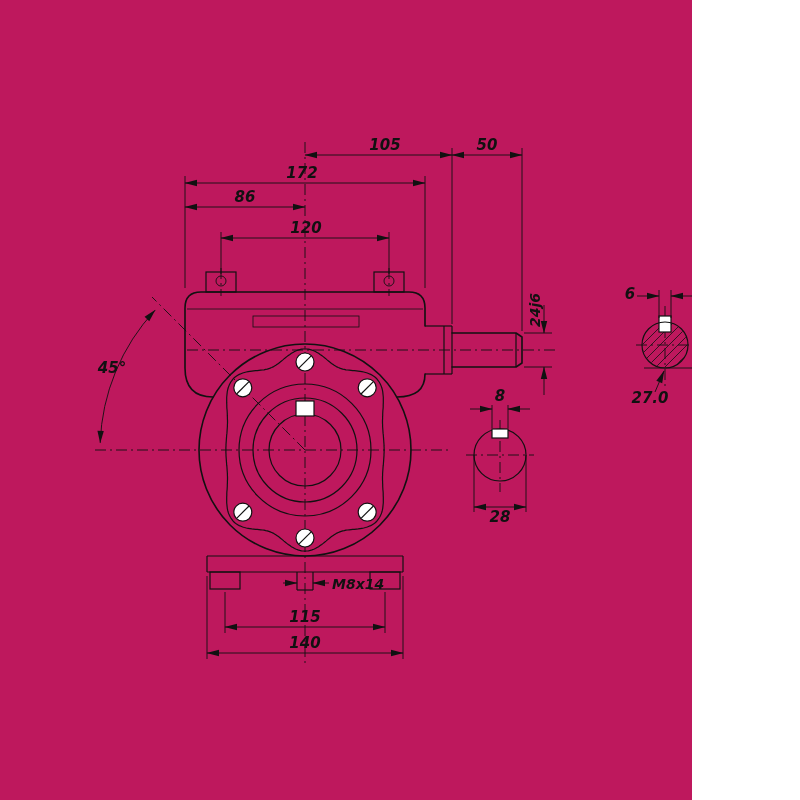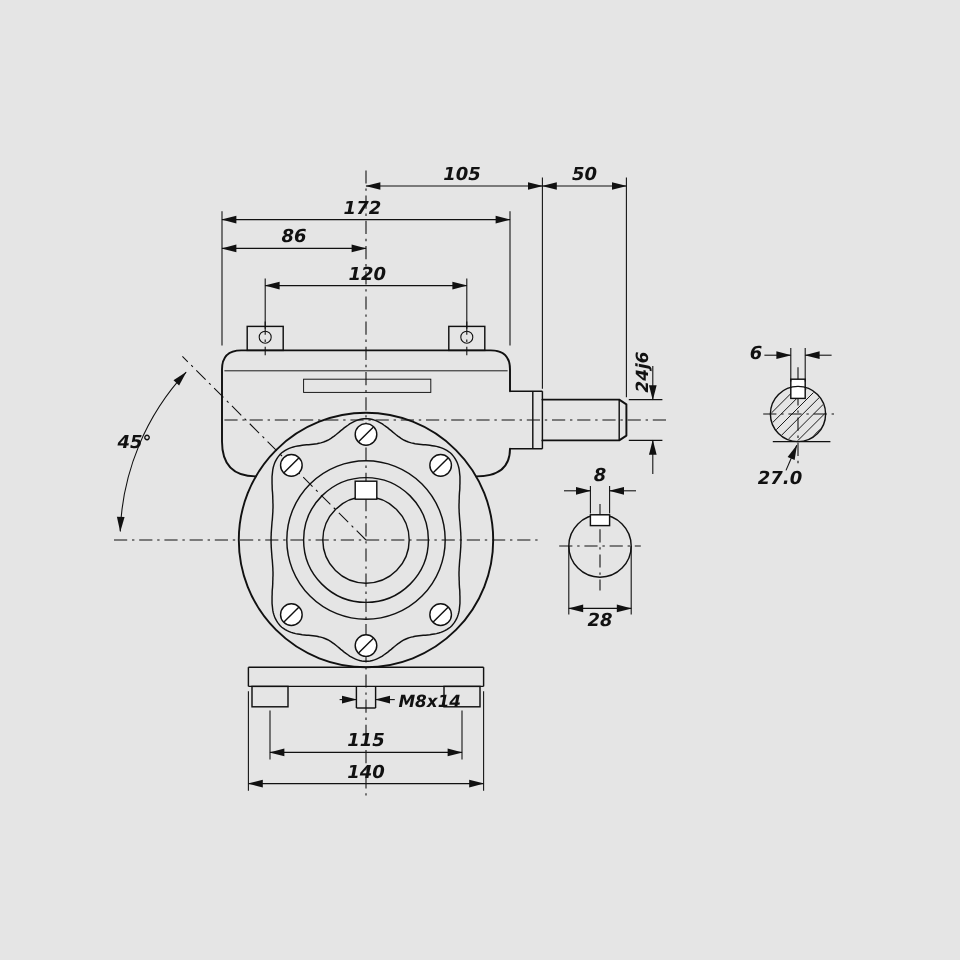--- a/index.html
+++ b/index.html
@@ -1,16 +1,16 @@
 <!DOCTYPE html>
 <html><head>
 <meta charset="utf-8">
 <style>
   html,body{margin:0;padding:0;background:#ffffff;}
-  .canvas{width:800px;height:800px;position:relative;background:#e5e5e5;overflow:hidden;}
+  .canvas{width:692px;height:800px;position:relative;background:#be185d;overflow:hidden;}
   svg{display:block;}
   .o{stroke:#111;stroke-width:1.6;fill:none;stroke-linejoin:round;stroke-linecap:round;}
   .o2{stroke:#111;stroke-width:1.2;fill:none;}
   .d{stroke:#111;stroke-width:0.9;fill:none;}
   .cl{stroke:#111;stroke-width:0.9;fill:none;stroke-dasharray:11 4 2 4;}
   .hl{stroke:#111;stroke-width:0.8;fill:none;}
   .wf{fill:#ffffff;stroke:#111;}
   .t{font:italic bold 15px "DejaVu Sans", sans-serif;fill:#111;text-anchor:middle;}
   .ts{font:italic bold 14px "DejaVu Sans", sans-serif;fill:#111;text-anchor:start;}
 </style>

